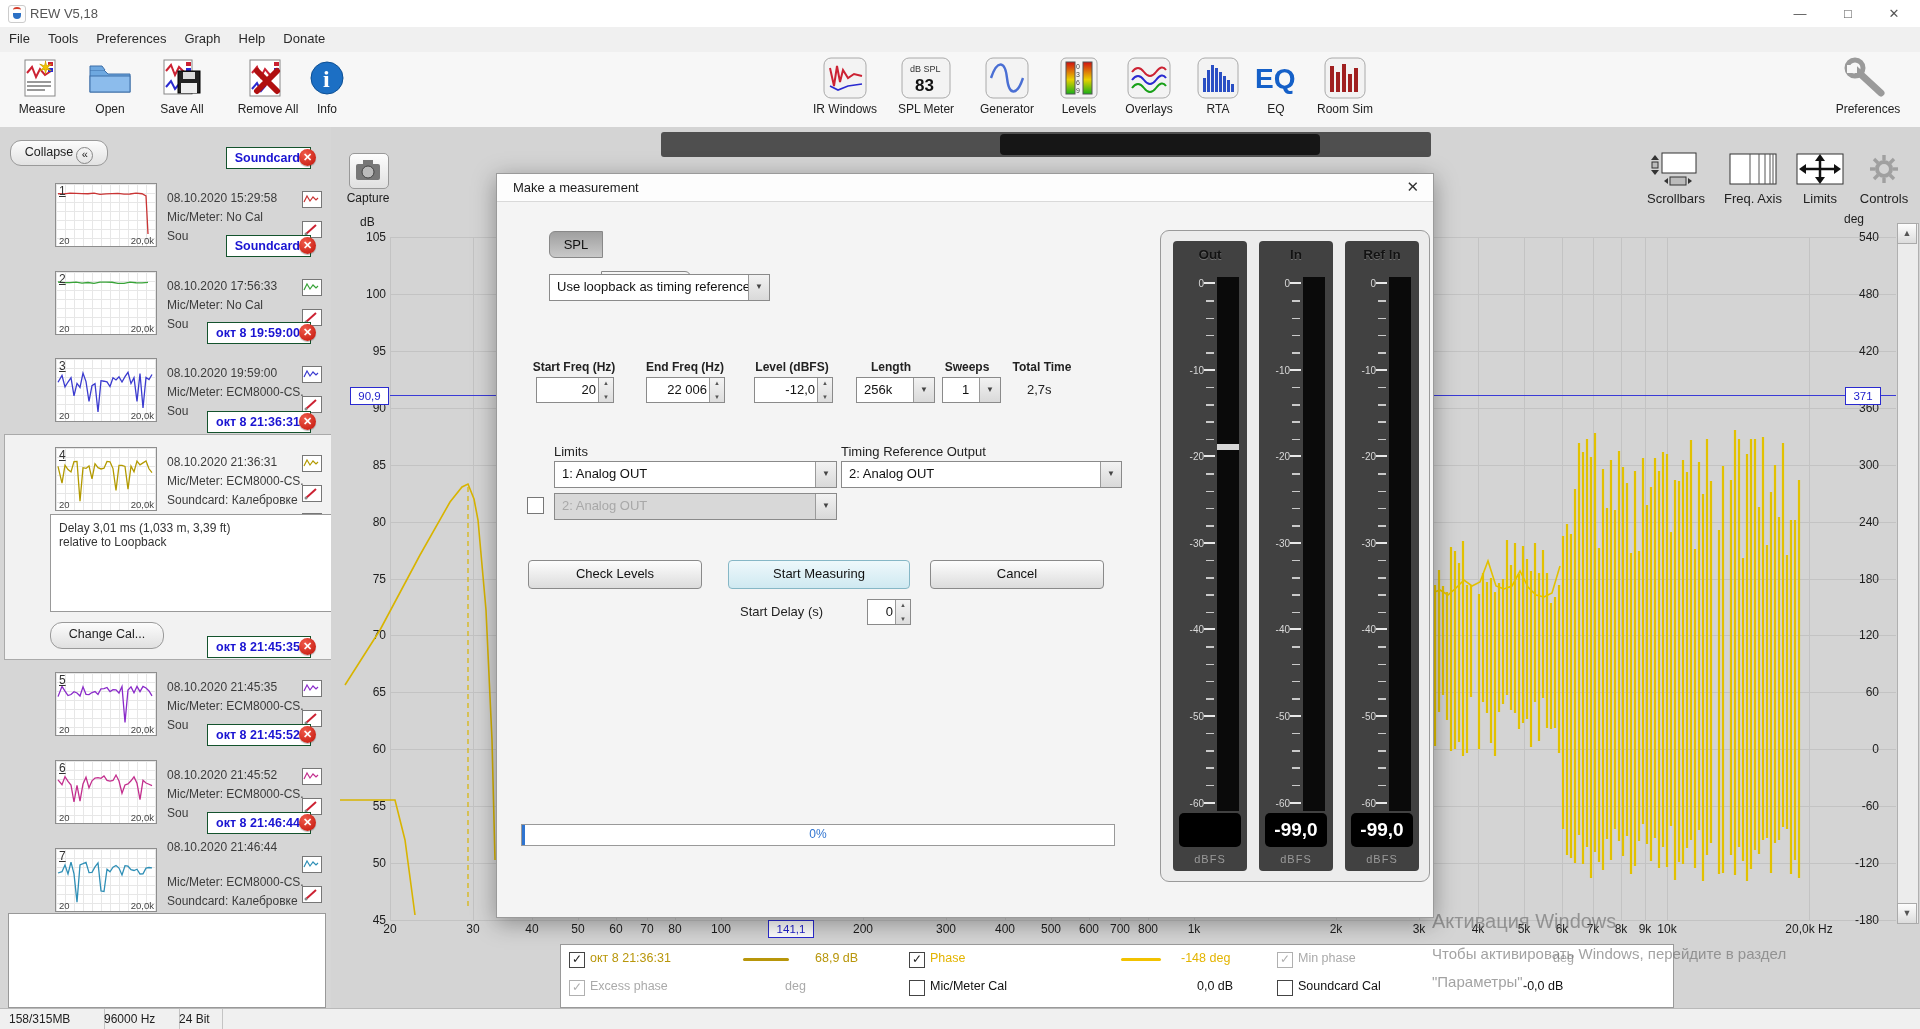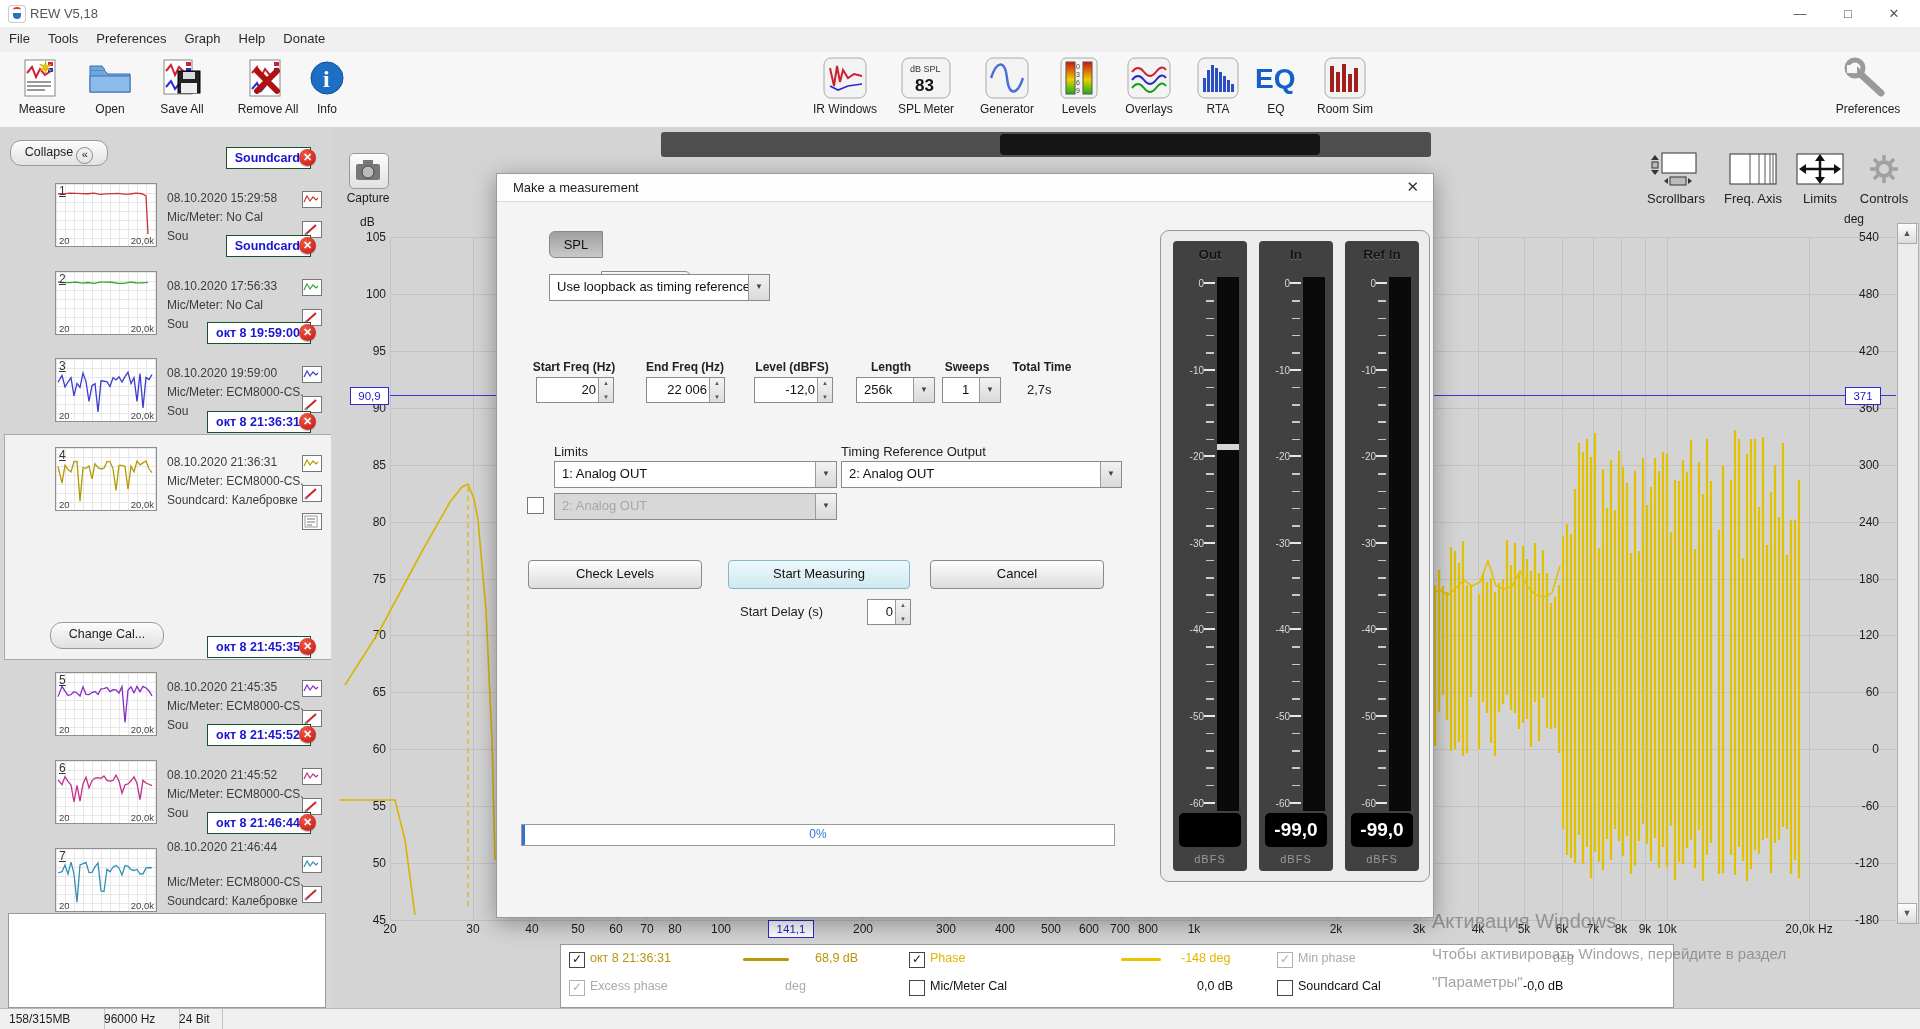--- a/index.html
+++ b/index.html
@@ -433,20 +433,24 @@
     <div class="mline" style="top: 767px;">Soundcard: Калебровке</div>
     <div class="mtab" style="top: 685px; right: 20px;">окт 8 21:46:44</div>
     <div class="redx" style="left: 299px; top: 687px;">✕</div>
     <div class="sicon" style="top: 729px;"><svg width="16" height="13">
         <polyline points="1,9 4,3 7,8 10,4 13,7 15,5" fill="none" stroke="#2f8fb6" stroke-width="1.2"></polyline>
       </svg></div>
     <div class="sicon" style="top: 759px;"><svg width="16" height="13">
         <line x1="3" y1="11" x2="13" y2="2" stroke="#c23" stroke-width="2"></line>
         <circle cx="3" cy="11" r="1.5" fill="#888"></circle>
       </svg></div>
+    <div class="note-box" style="top: 387px; height: 84px;">
+      <div>Delay 3,01 ms (1,033 m, 3,39 ft)</div>
+      <div>relative to Loopback</div>
+    </div>
     <div class="changecal" style="top: 495px;">Change Cal...</div>
     <div class="blankbox" style="top: 786px; height: 93px;"></div>
   </div>
 
 <div id="graph">
     <div class="gstrip" style="left: 330px; top: 5px; width: 770px; height: 25px;"></div>
     <div class="gpill" style="left: 669px; top: 7px; width: 320px; height: 21px;"></div>
     <div class="gridv" style="left: 59px; top: 110px; width: 1px; height: 683px;"></div>
     <div class="gridv" style="left: 142px; top: 110px; width: 1px; height: 683px;"></div>
     <div class="gridv" style="left: 201px; top: 110px; width: 1px; height: 683px;"></div>

